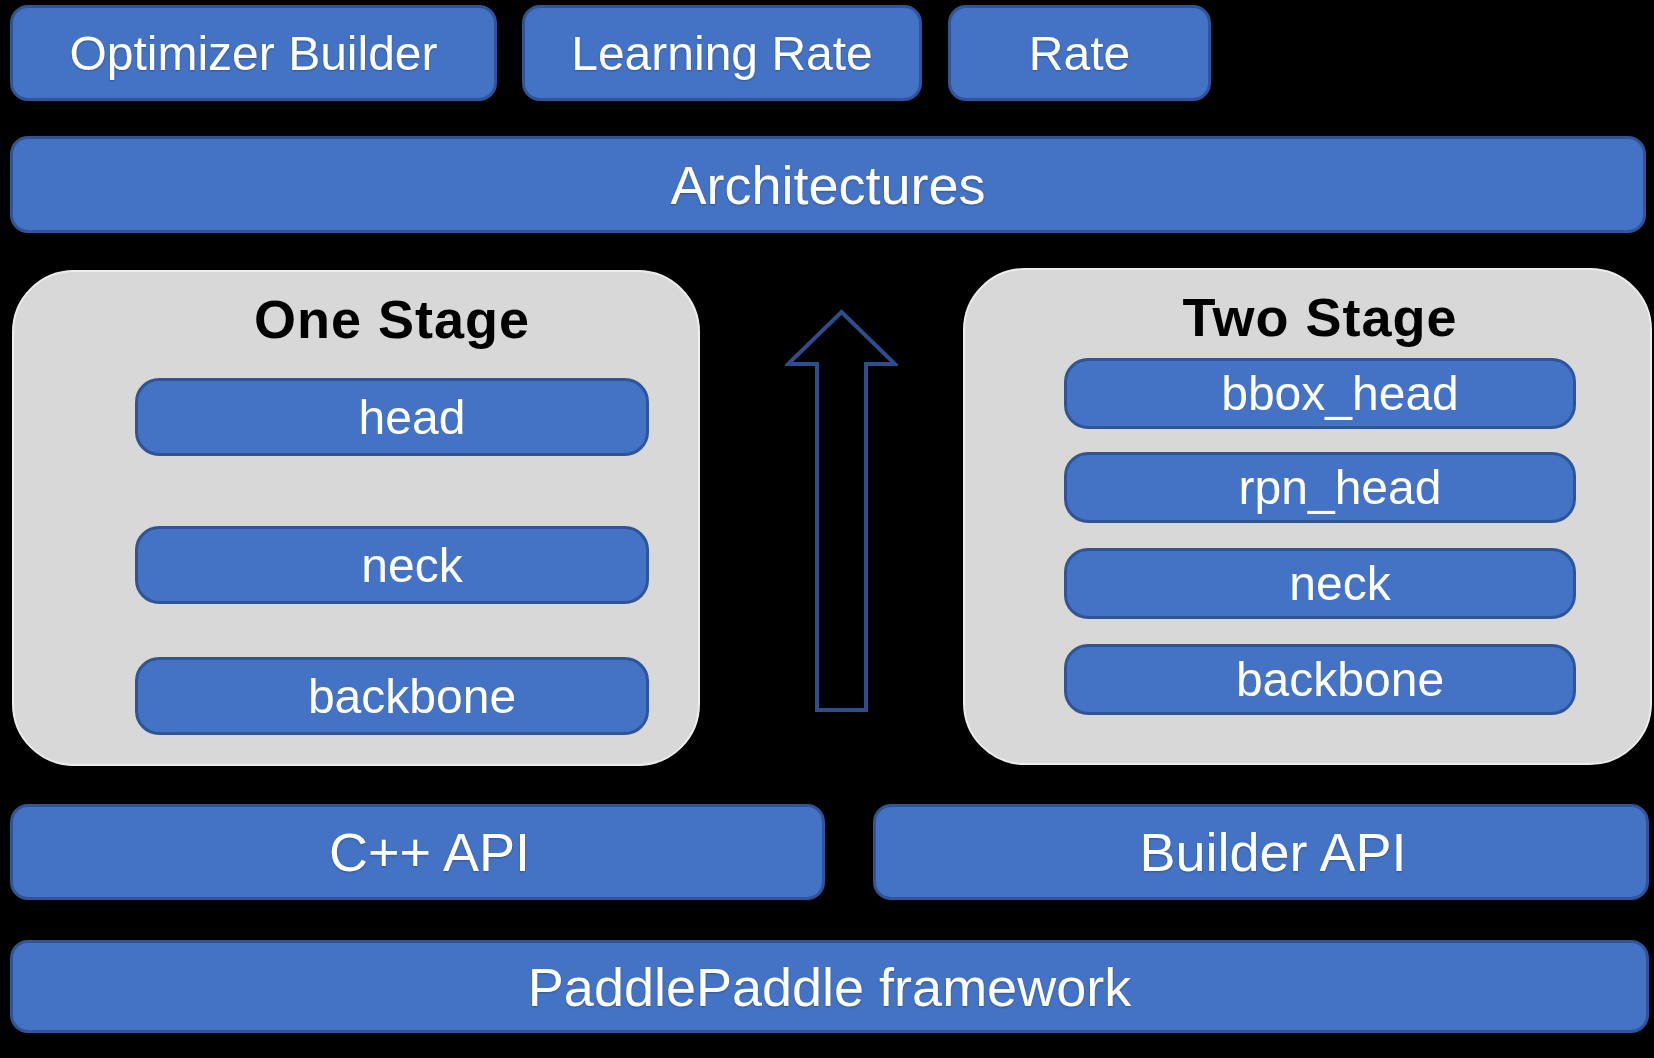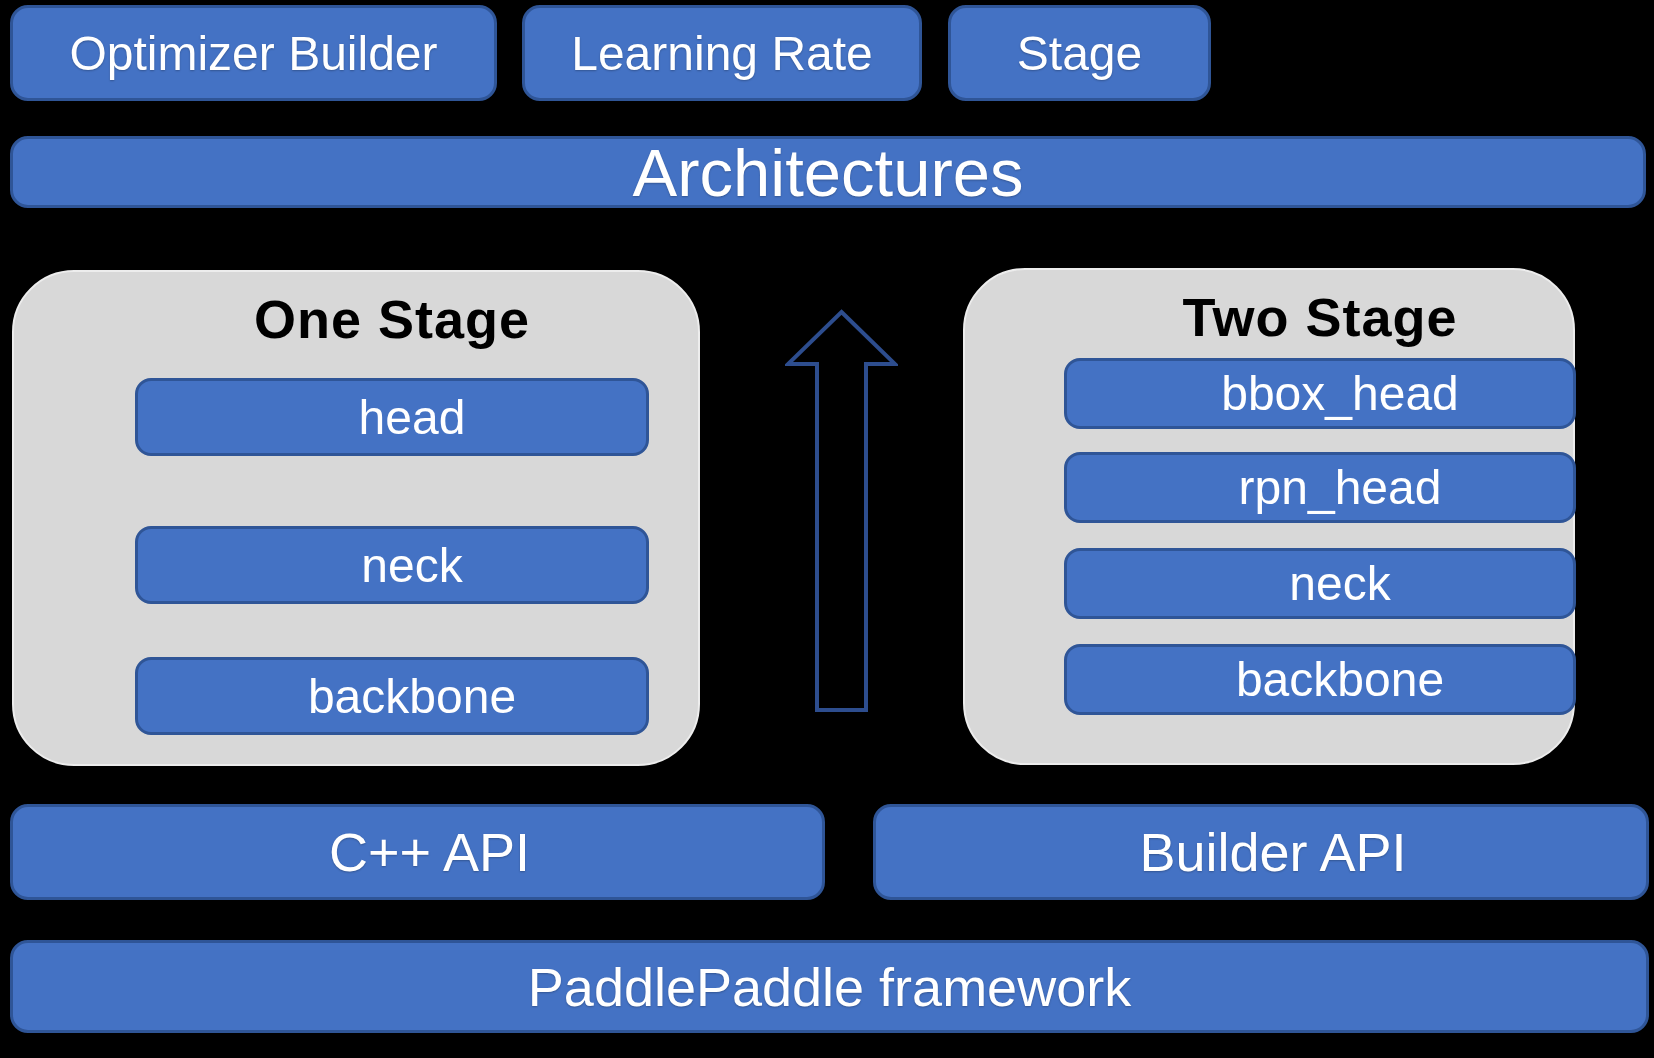--- a/index.html
+++ b/index.html
@@ -28,50 +28,50 @@
     font-weight: 400;
     white-space: nowrap;
     text-shadow: 0 1px 2px rgba(0,0,0,0.25);
   }
   .top-box { top: 5px; height: 96px; font-size: 48px; }
   #opt-box   { left: 10px;   width: 487px; }
   #lr-box    { left: 522px;  width: 400px; }
   #loss-box  { left: 948px;  width: 263px; }
   #post-box  { left: 1236px; width: 394px; }
 
-  #arch-bar { left: 10px; top: 136px; width: 1636px; height: 72px; font-size: 67px; }
+  #arch-bar { left: 10px; top: 136px; width: 1636px; height: 97px; font-size: 54px; }
 
   .panel {
     position: absolute;
     box-sizing: border-box;
     background: var(--panel-fill, #D8D8D8);
     border: 2px solid var(--panel-border, #EDEDED);
     border-radius: 62px;
   }
   #one-stage-panel { left: 12px;  top: 270px; width: 688px; height: 496px; }
-  #two-stage-panel { left: 963px; top: 268px; width: 612px; height: 497px; }
+  #two-stage-panel { left: 963px; top: 268px; width: 689px; height: 497px; }
 
   .panel-title {
     position: absolute;
     top: 16px;
     color: var(--title-text, #000000);
     font-size: 54px;
     font-weight: 600;
     text-align: center;
     letter-spacing: 1px;
   }
   #one-stage-panel .panel-title { left: 121px; width: 514px; }
   #two-stage-panel .panel-title { left: 99px;  width: 512px; }
 
   .layer {
     position: absolute;
     box-sizing: border-box;
     background: var(--box-fill, #4472C4);
     border: 3px solid var(--box-border, #2F5597);
-    border-radius: 16px;
+    border-radius: 24px;
     color: var(--label-text, #FFFFFF);
     display: flex;
     align-items: center;
     justify-content: center;
     font-size: 48px;
     font-weight: 400;
     padding-left: 40px;
   }
   #one-stage-panel .layer { left: 121px; width: 514px; height: 78px; }
   #os-layer-0 { top: 106px; }
@@ -98,21 +98,21 @@
 
   #framework-bar { left: 10px; top: 940px; width: 1639px; height: 93px; font-size: 54px; }
 </style>
 </head>
 <body>
 
 <div id="stage" style="--bg: #000000; --box-fill: #4472C4; --box-border: #2F5597; --panel-fill: #D8D8D8; --panel-border: #EDEDED; --label-text: #FFFFFF; --title-text: #000000;">
 
   <div class="bluebox top-box" id="lr-box">Learning Rate</div>
   <div class="bluebox top-box" id="opt-box">Optimizer Builder</div>
-  <div class="bluebox top-box" id="loss-box">Stage</div>
+  <div class="bluebox top-box" id="loss-box">Rate</div>
 
   <div class="bluebox" id="arch-bar">Architectures</div>
 
   <div class="panel" id="one-stage-panel">
     <div class="panel-title">One Stage</div>
     <div class="layer" id="os-layer-0">head</div>
     <div class="layer" id="os-layer-1">neck</div>
     <div class="layer" id="os-layer-2">backbone</div>
   </div>
 

